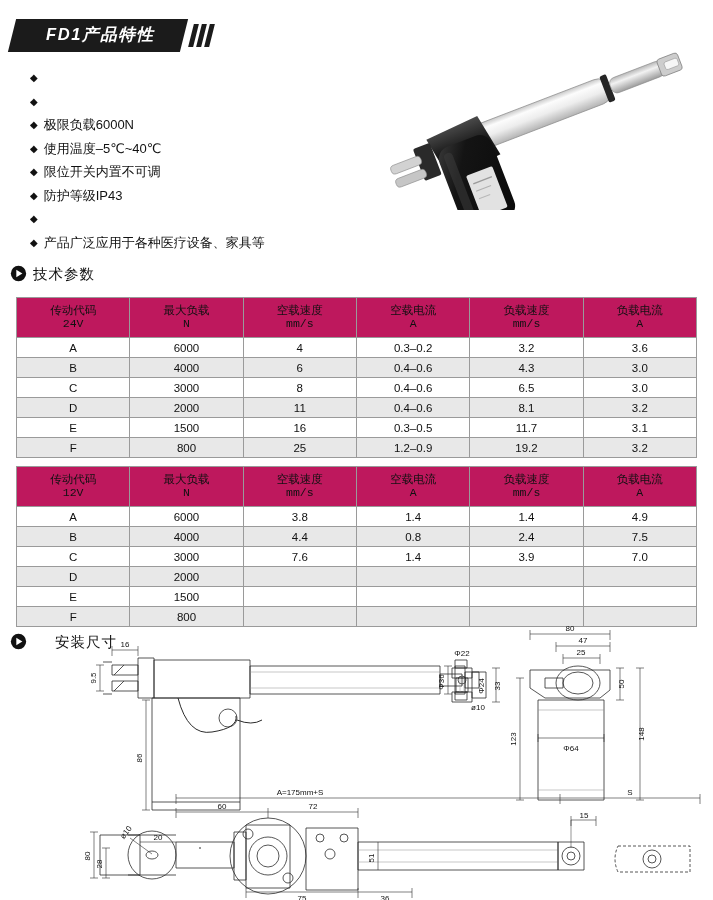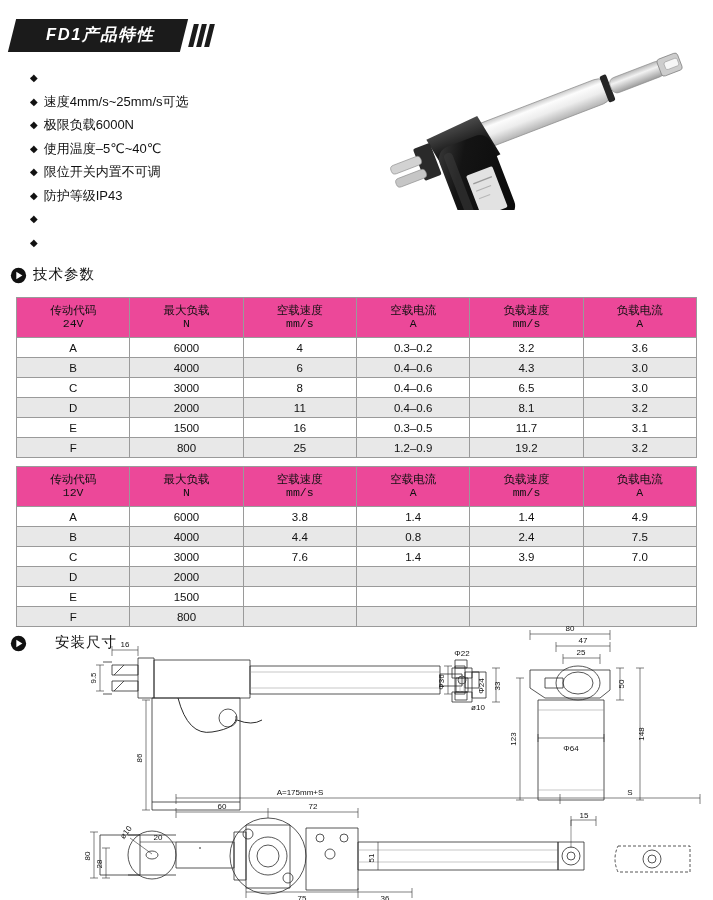--- a/index.html
+++ b/index.html
@@ -60,21 +60,21 @@
 
   
   .product-photo {
     position: absolute; left: 378px; top: 10px;
     width: 335px; height: 200px;
   }
 
   
   .section-head {
     position: absolute;
-    display: flex; align-items: flex-end; gap: 6px;
+    display: flex; align-items: flex-start; gap: 6px;
   }
   .play-icon {
     width: 17px; height: 17px;
     display: inline-block;
   }
   .section-title {
     font-size: 14.5px;
     font-weight: normal;
     letter-spacing: 1px;
     color: #111;
@@ -93,21 +93,21 @@
   }
   #table-24v { top: 297px; }
   #table-12v { top: 466px; }
 
   .spec-table th, .spec-table td {
     border: 1px solid #9a9a9a;
     text-align: center;
     color: #111;
   }
   .spec-table th {
-    background: #ec4899;
+    background: #be185d;
     font-weight: normal;
     padding: 5px 2px 6px;
     line-height: 14px;
   }
   .spec-table td {
     height: 20px;
     padding: 1px 2px;
   }
   .spec-table tbody tr:nth-child(even) td { background: #e8e8e8; }
   .spec-table tbody tr:nth-child(odd) td { background: #ffffff; }
@@ -135,21 +135,20 @@
       <span class="slash"></span>
     </div>
   </div>
 
   <div class="features">
     <div class="feature-row">
       <span class="diamond">◆</span>
     </div>
     <div class="feature-row">
       <span class="diamond">◆</span>
-      <span>速度4mm/s~25mm/s可选</span>
     </div>
     <div class="feature-row">
       <span class="diamond">◆</span>
       <span>极限负载6000N</span>
     </div>
     <div class="feature-row">
       <span class="diamond">◆</span>
       <span>使用温度–5℃~40℃</span>
     </div>
     <div class="feature-row">
@@ -158,20 +157,21 @@
     </div>
     <div class="feature-row">
       <span class="diamond">◆</span>
       <span>防护等级IP43</span>
     </div>
     <div class="feature-row">
       <span class="diamond">◆</span>
     </div>
     <div class="feature-row">
       <span class="diamond">◆</span>
+      <span>产品广泛应用于各种医疗设备、家具等</span>
     </div>
   </div>
 
   <svg class="product-photo" viewBox="0 0 335 200">
     <defs>
       <linearGradient id="tubeGrad" x1="0" y1="0" x2="0" y2="1">
         <stop offset="0%" stop-color="#c9c9c9"></stop>
         <stop offset="22%" stop-color="#fcfcfc"></stop>
         <stop offset="55%" stop-color="#ededed"></stop>
         <stop offset="100%" stop-color="#b4b4b4"></stop>

